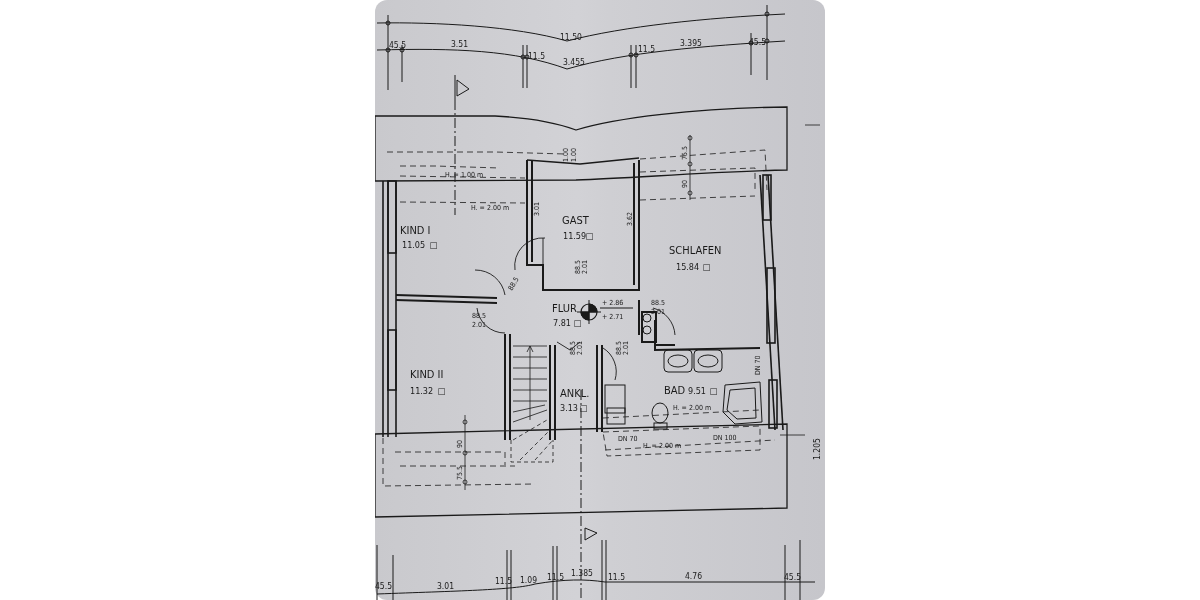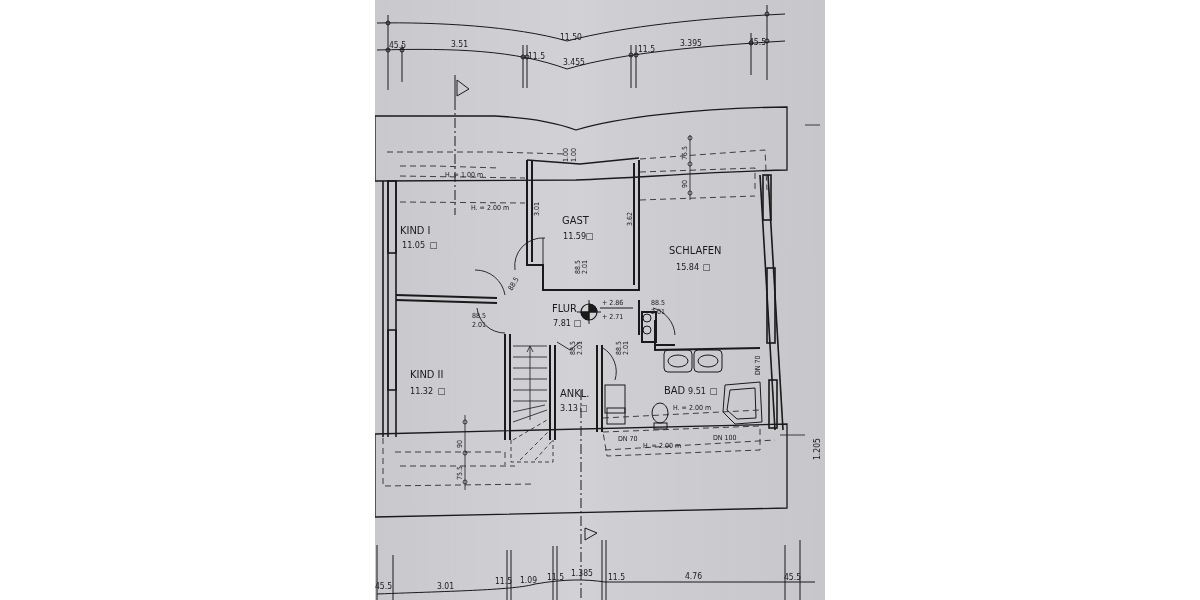--- a/index.html
+++ b/index.html
@@ -3,20 +3,21 @@
 <meta charset="utf-8">
 <style>
   html, body { margin: 0; padding: 0; }
   body {
     width: 1200px; height: 600px; background: #ffffff; position: relative; overflow: hidden;
     font-family: "Liberation Sans", sans-serif;
   }
   #sheet {
     position: absolute; left: 375px; top: 0; width: 450px; height: 600px;
     background: linear-gradient(90deg, #c9c9cd 0%, #d2d2d6 45%, #cfcfd3 52%, #c6c6cb 100%);
+    border-radius: 12px;
   }
   #plan { position: absolute; left: 0; top: 0; }
   .lbl { font-family: "DejaVu Sans Condensed", "DejaVu Sans", sans-serif; fill: #1a1a1a; }
   .room { font-size: 11px; }
   .area { font-size: 9px; }
   .dim { font-size: 8.5px; }
   .small { font-size: 7px; }
 </style>
 </head>
 <body>

